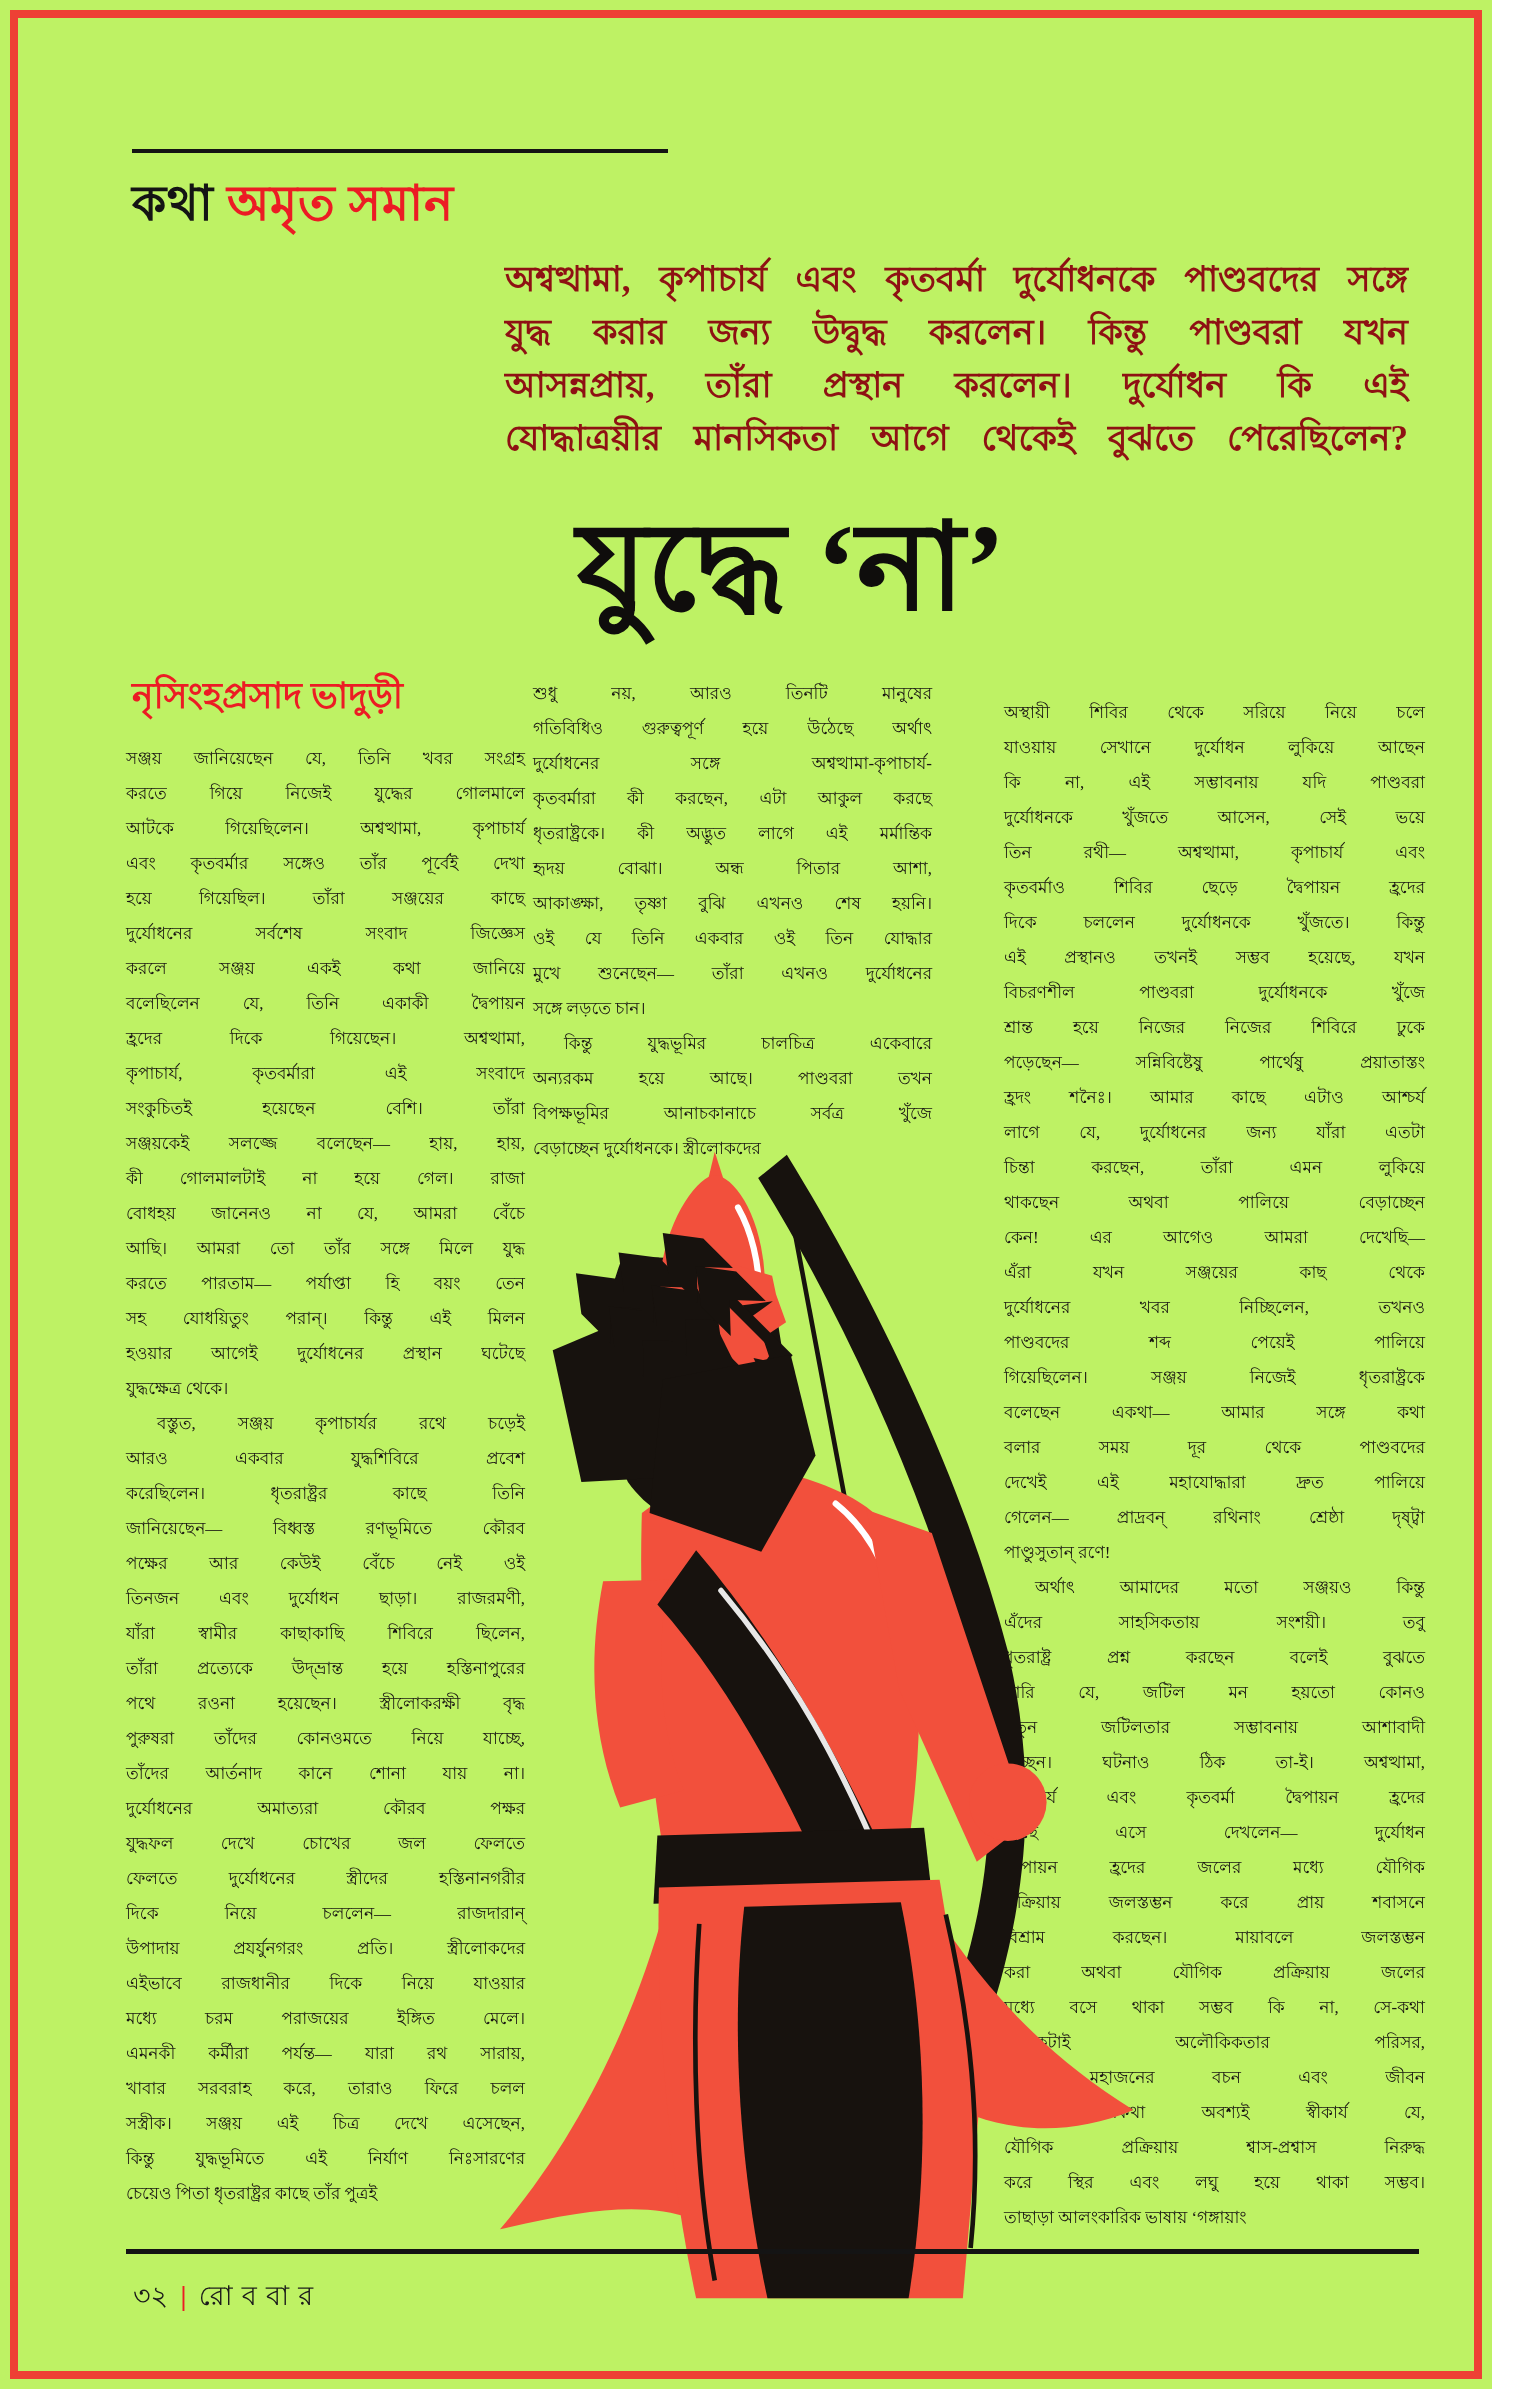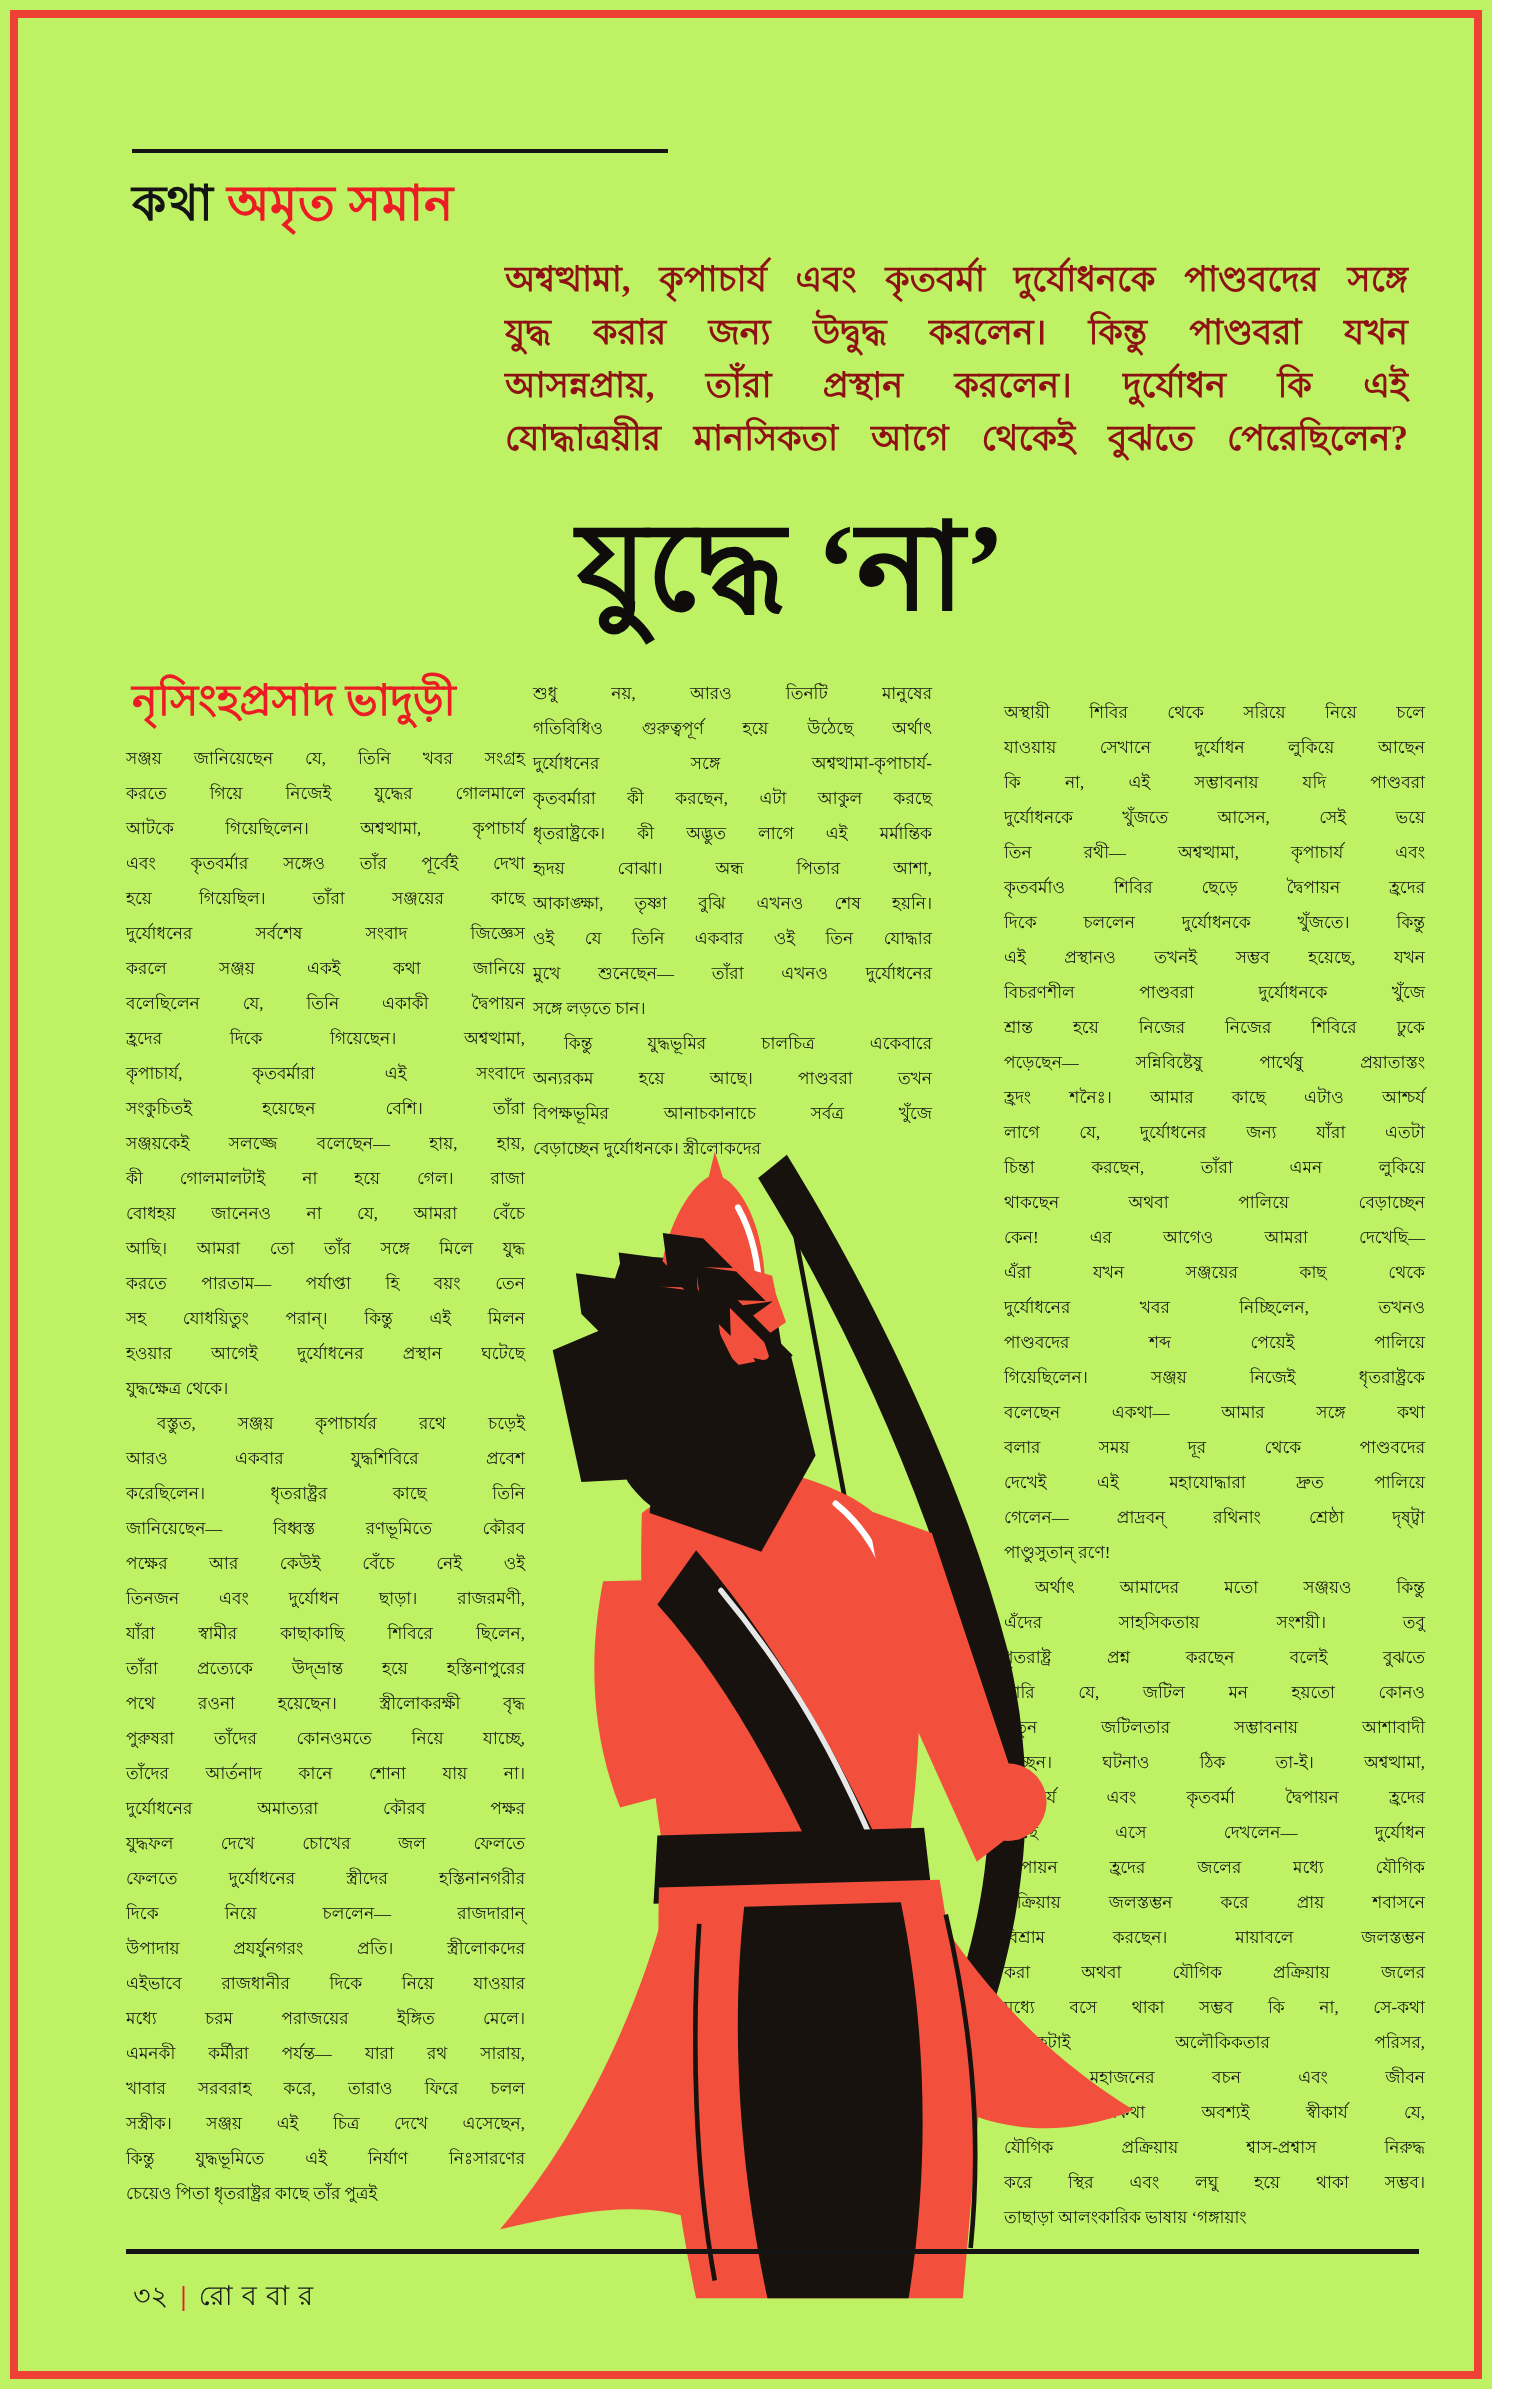--- a/index.html
+++ b/index.html
@@ -9,21 +9,21 @@
          border:8.5px solid #ee4035;pointer-events:none;}
   .header-rule{position:absolute;left:132px;top:149px;width:536px;height:3.9px;background:#141414;}
   .kicker{position:absolute;left:132px;top:166px;font-size:49px;font-weight:bold;color:#141414;
           letter-spacing:0.8px;white-space:nowrap;}
   .kicker .k-red{color:#ec1c24;}
   .intro{position:absolute;left:505px;top:253px;width:903px;font-size:35px;font-weight:bold;
          color:#8e1113;line-height:53px;}
   .intro .bline{text-align:left;}
   .title{position:absolute;left:403px;top:479px;width:744px;margin:16px;text-align:center;
          font-size:122px;font-weight:bold;color:#0f0d0c;line-height:1.2;}
-  .author{position:absolute;left:132px;top:668px;font-size:43px;font-weight:bold;color:#ec1c24;
+  .author{position:absolute;left:132px;top:668px;font-size:36px;font-weight:bold;color:#ec1c24;
           white-space:nowrap;}
   .col{position:absolute;font-size:17px;line-height:35px;color:#181512;}
   .col1{left:126px;top:741px;width:399px;}
   .col2{left:533px;top:676px;width:399px;}
   .col3{left:1004px;top:695px;width:421px;}
   .bline{text-align:justify;text-align-last:justify;}
   .bline.end{text-align:left;text-align-last:left;}
   .bline.ind{text-indent:31px;}
   .illus{position:absolute;left:465px;top:1147px;width:760px;height:1163px;}
   .footer-rule{position:absolute;left:126px;top:2249px;width:1293px;height:5.4px;background:#141414;}

